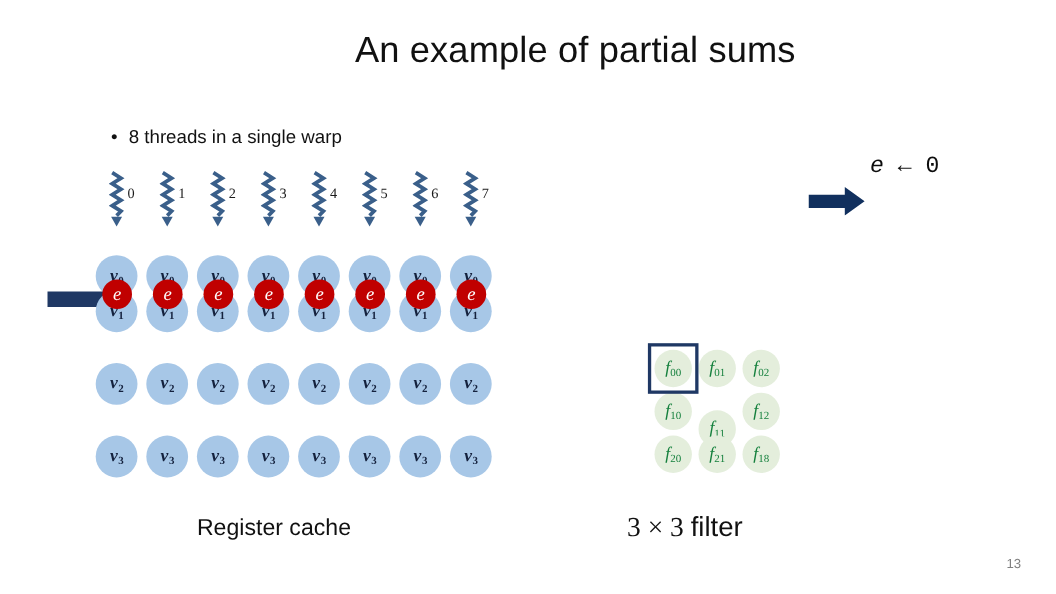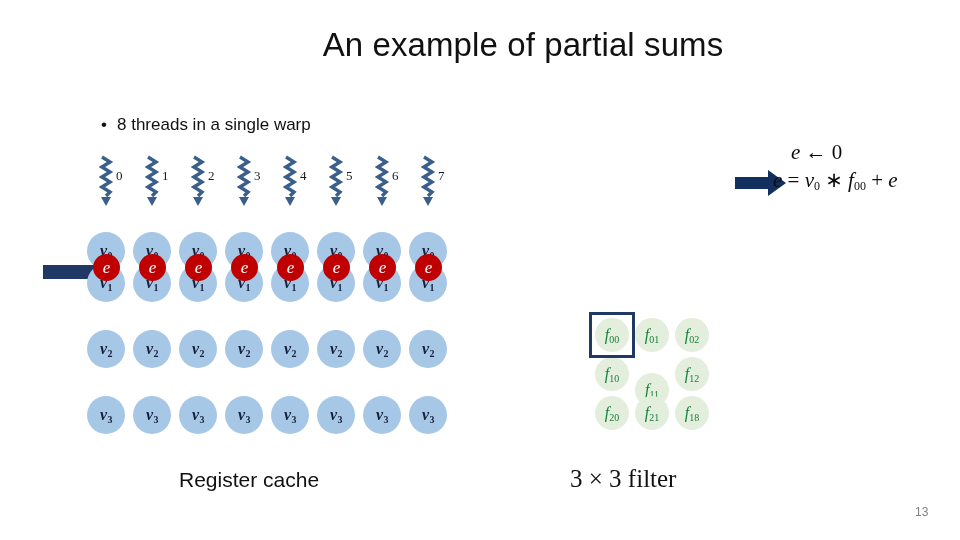--- a/index.html
+++ b/index.html
@@ -152,21 +152,21 @@
     font-size: 21px;
     color: #111111;
     white-space: nowrap;
   }
 
   
   .eq-block {
     position: absolute;
     left: 730px;
     top: 140px;
-    font-family: Liberation Serif, serif;
+    font-family: Liberation Mono, monospace;
     color: #0d0d0d;
     white-space: nowrap;
   }
   .eq-line1 {
     font-size: 21px;
     font-style: italic;
     margin-bottom: 3px;
     padding-left: 18px;
   }
   .eq-line2 {
@@ -232,21 +232,21 @@
   }
   .filter-caption {
     position: absolute;
     left: 527px;
     top: 465px;
     font-size: 25px;
     color: #111111;
     font-family: "Liberation Serif", serif;
     white-space: nowrap;
   }
-  .filter-caption .fc-sans { font-family: Liberation Serif, serif; }
+  .filter-caption .fc-sans { font-family: Liberation Sans, sans-serif; }
 
   
   .page-num {
     position: absolute;
     left: 872px;
     top: 505px;
     font-size: 12px;
     color: #808080;
     text-align: center;
   }
@@ -457,29 +457,20 @@
       <path d="M0 7 L33 7 L33 0 L51 13 L33 26 L33 19 L0 19 Z" fill="#11305E"></path>
     </svg>
   </div>
 
   <div class="eq-block">
     <div class="eq-line1">
       <span>e</span>
       <span class="eq-nonital">←</span>
       <span class="eq-nonital">0</span>
     </div>
-    <div class="eq-line2">
-      <span>e</span>
-      <span class="eq-nonital">=</span>
-      <span><span>v</span><sub>0</sub></span>
-      <span class="eq-nonital">∗</span>
-      <span><span>f</span><sub>00</sub></span>
-      <span class="eq-nonital">+</span>
-      <span>e</span>
-    </div>
   </div>
 
   <div class="filter-grid" id="filter-grid">
       <div class="fcell" style="left: 0px; top: 0px;">
         <span class="lbl">f<sub>00</sub></span>
         <div class="filter-highlight"></div>
       </div>
       <div class="fcell" style="left: 40px; top: 0px;">
         <span class="lbl">f<sub>01</sub></span>
       </div>

